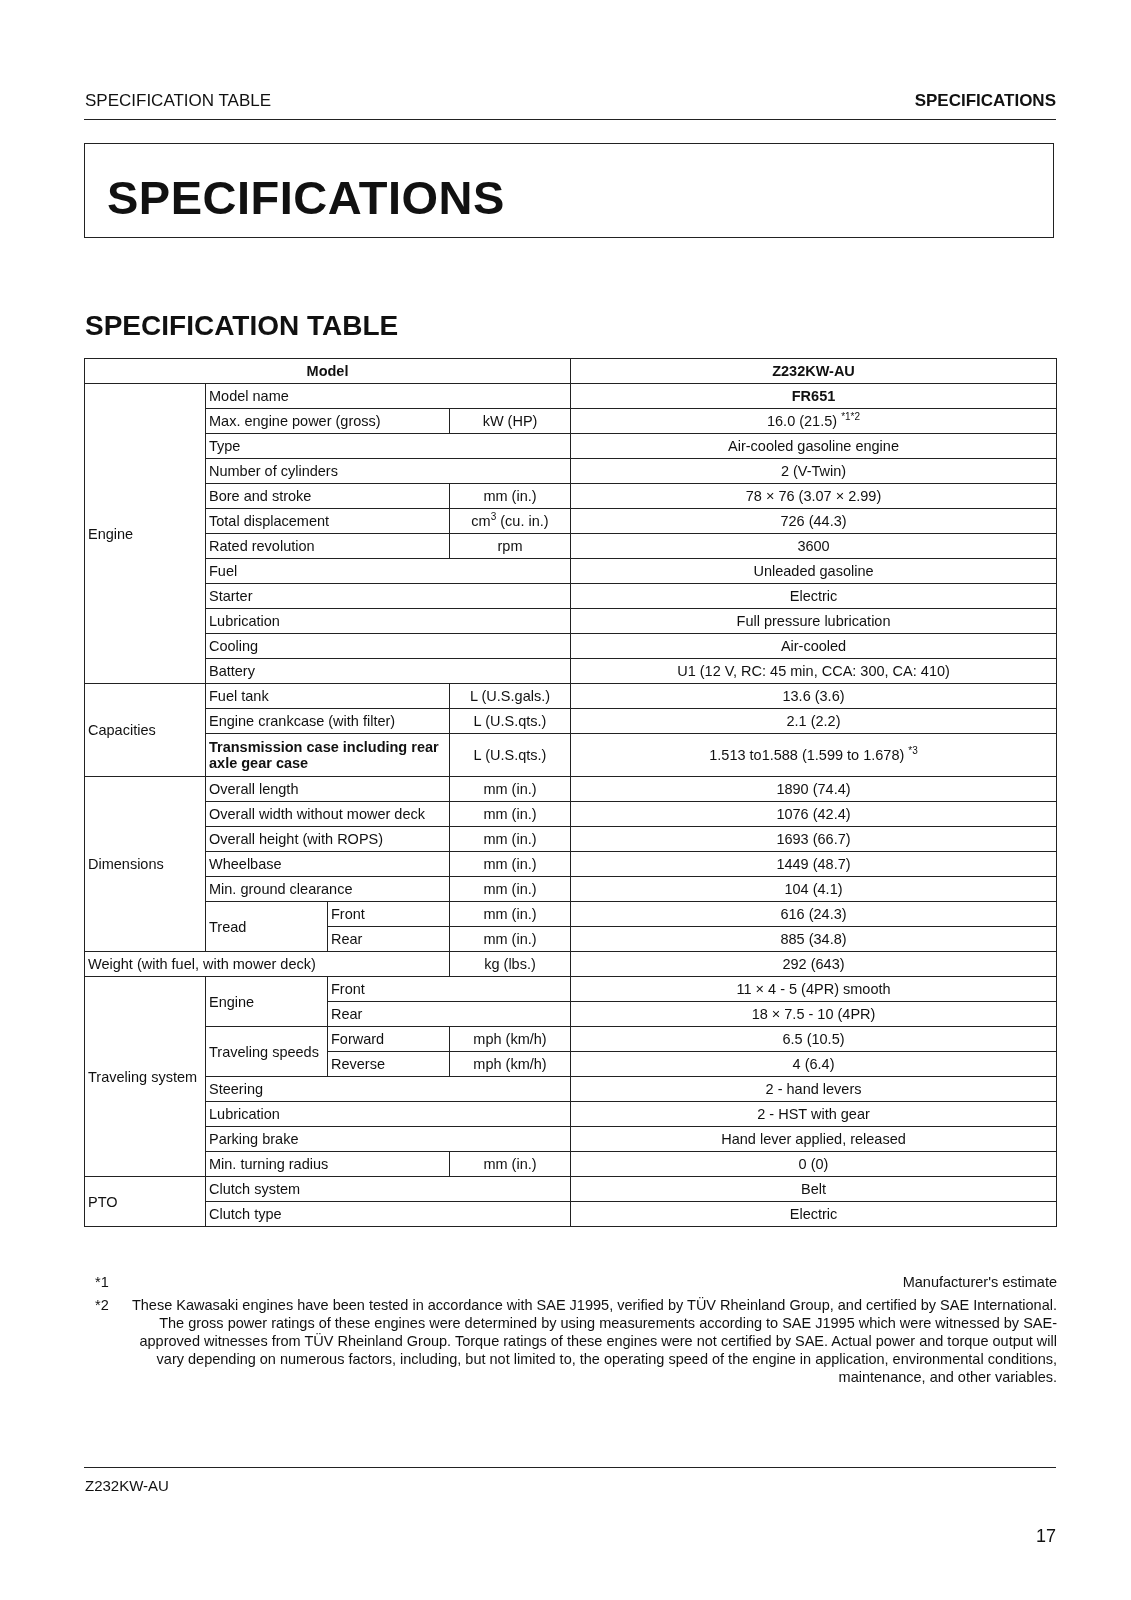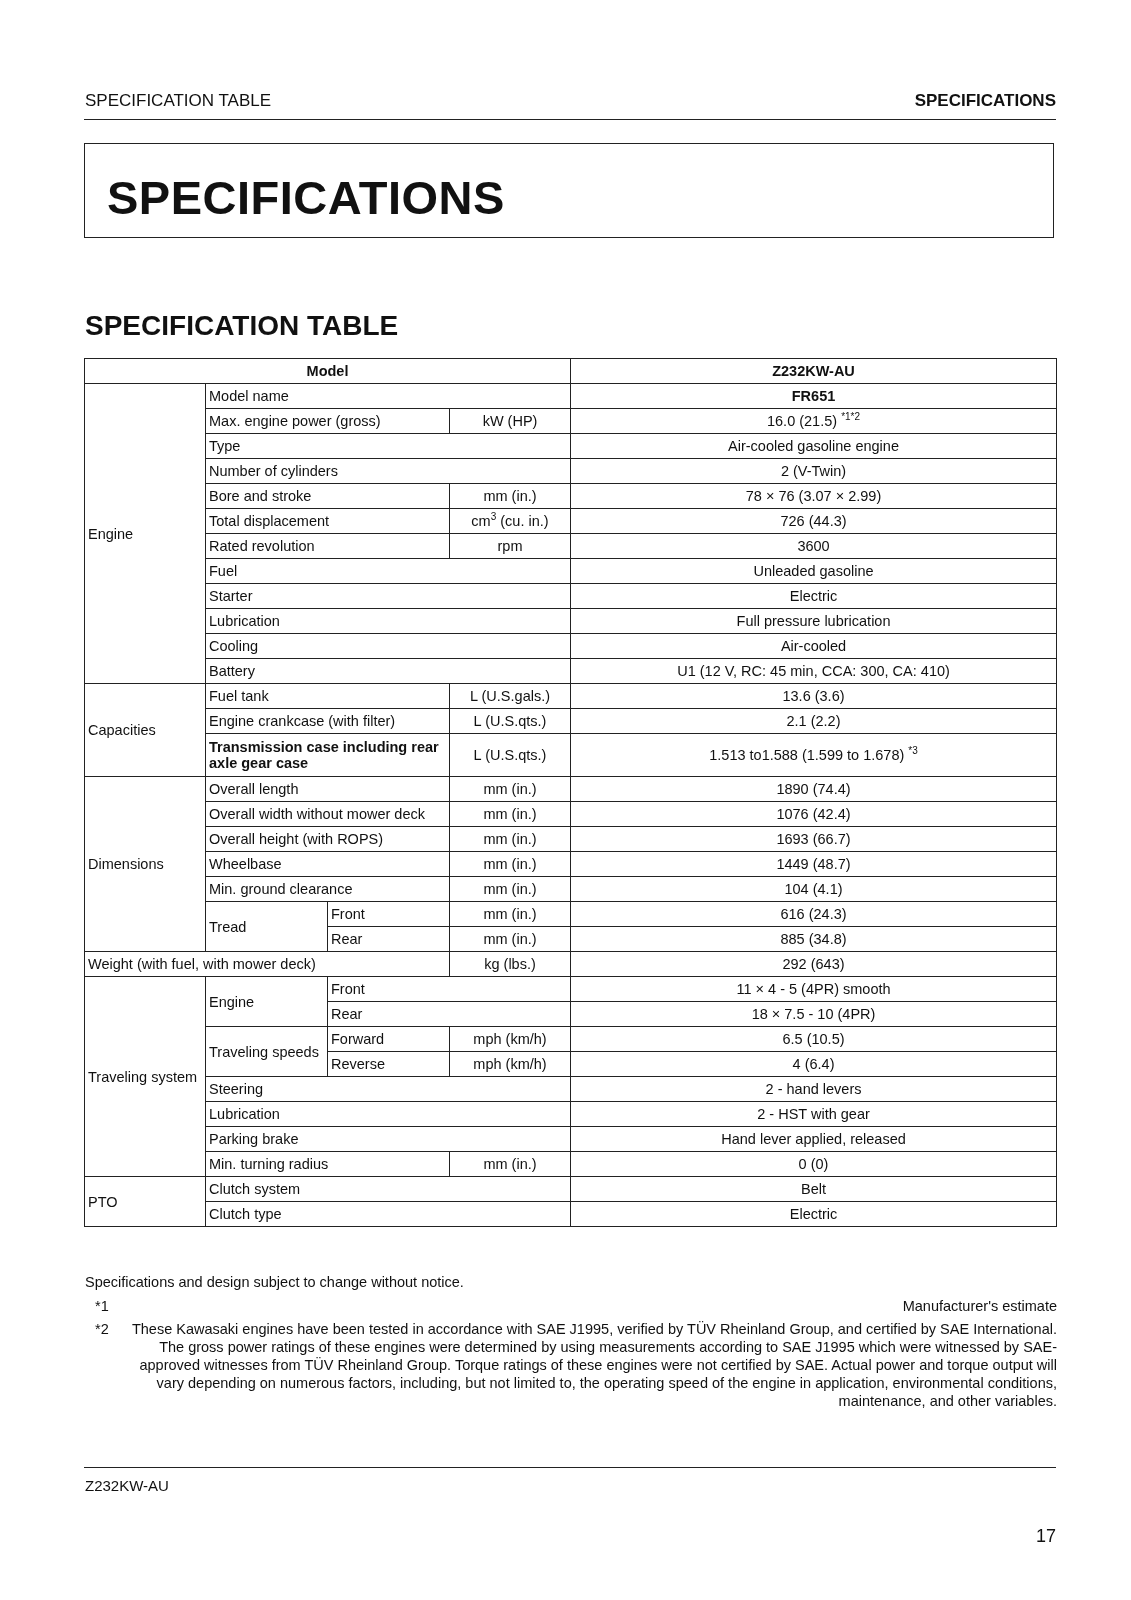--- a/index.html
+++ b/index.html
@@ -232,21 +232,20 @@
     <td class="val">Belt</td>
   </tr>
   <tr>
     <td colspan="3">Clutch type</td>
     <td class="val">Electric</td>
   </tr>
 </tbody>
   </table>
 
 <div class="notes">
-  <div class="change">Specifications and design subject to change without notice.</div>
   <div class="fn">
     <span class="mark">*1</span>
     <span class="txt">Manufacturer's estimate</span>
   </div>
   <div class="fn">
     <span class="mark">*2</span>
     <span class="txt">These Kawasaki engines have been tested in accordance with SAE J1995, verified by TÜV Rheinland Group, and certified by SAE International. The gross power ratings of these engines were determined by using measurements according to SAE J1995 which were witnessed by SAE-approved witnesses from TÜV Rheinland Group. Torque ratings of these engines were not certified by SAE. Actual power and torque output will vary depending on numerous factors, including, but not limited to, the operating speed of the engine in application, environmental conditions, maintenance, and other variables.</span>
   </div>
 </div>
 

